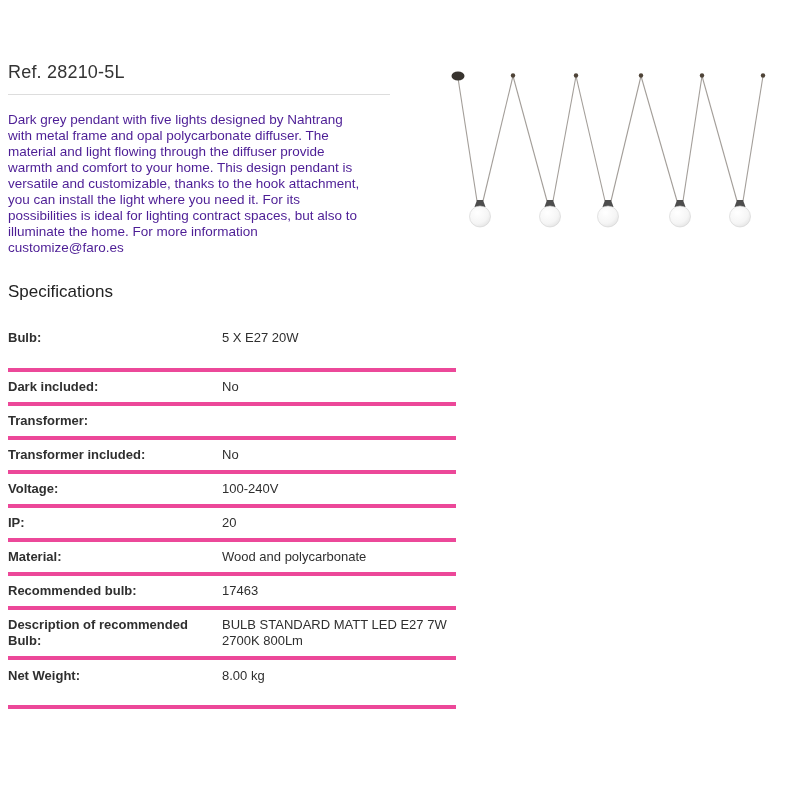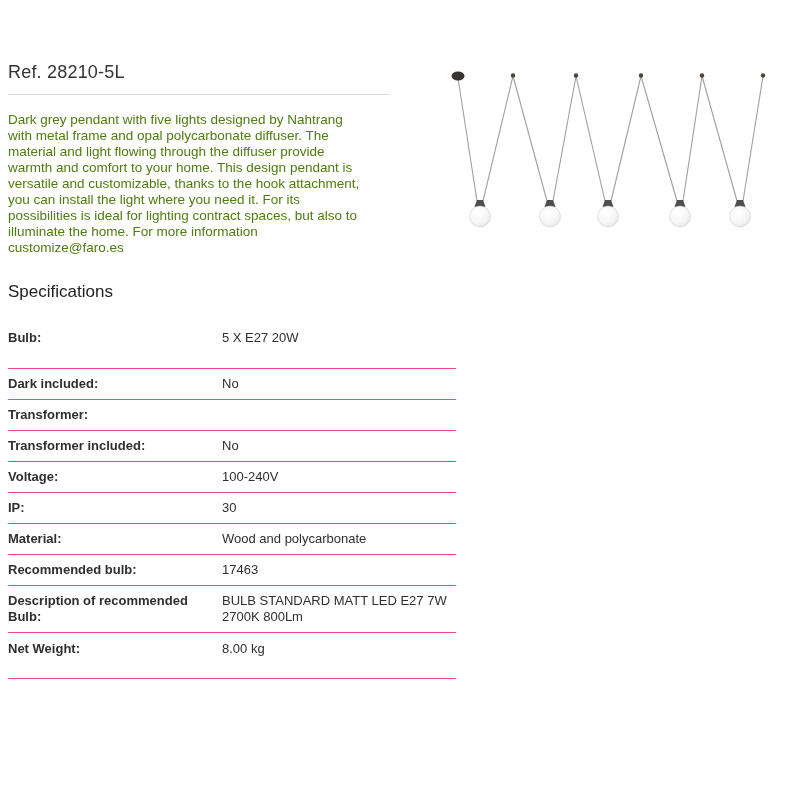--- a/index.html
+++ b/index.html
@@ -17,41 +17,41 @@
     margin: 0; padding-top: 62px;
     font-size: 18px; font-weight: 400; color: #333;
     letter-spacing: 0.2px;
   }
   .ref-divider {
     width: 382px; height: 1px; background: #dddddd; margin-top: 11px;
   }
   .description {
     width: 354px;
     margin: 17px 12px 0 0;
-    font-size: 13.5px; line-height: 16px; color: #4d7c0f;
+    font-size: 13.5px; line-height: 16px; color: #4c1d95;
   }
 
   .lamp-figure {
     position: absolute; left: 440px; top: 60px;
     width: 340px; height: 175px;
   }
 
   .spec-heading {
     margin: 0; padding-top: 26px;
     font-size: 17px; font-weight: 400; color: #222;
   }
 
   .spec-table {
     width: 448px;
     border-collapse: collapse;
     margin-top: 19px;
     table-layout: fixed;
   }
   .spec-table td {
-    border-bottom: 1px solid #ec4899;
+    border-bottom: 4px solid #ec4899;
     padding: 7px 0 7px 0;
     vertical-align: top;
     font-size: 13px; line-height: 16px; color: #2f2f2f;
   }
   .spec-table td.spec-label { width: 214px; font-weight: 700; padding-right: 12px; }
   .spec-table td.spec-value { width: 234px; }
   .spec-table tr.row-first td { padding-top: 9px; padding-bottom: 22px; }
   .spec-table tr.row-last td  { padding-top: 8px; padding-bottom: 21px; }
 </style>
 </head>
@@ -135,21 +135,21 @@
       <tr>
         <td class="spec-label">Transformer included:</td>
         <td class="spec-value">No</td>
       </tr>
       <tr>
         <td class="spec-label">Voltage:</td>
         <td class="spec-value">100-240V</td>
       </tr>
       <tr>
         <td class="spec-label">IP:</td>
-        <td class="spec-value">30</td>
+        <td class="spec-value">20</td>
       </tr>
       <tr>
         <td class="spec-label">Material:</td>
         <td class="spec-value">Wood and polycarbonate</td>
       </tr>
       <tr>
         <td class="spec-label">Recommended bulb:</td>
         <td class="spec-value">17463</td>
       </tr>
       <tr>

